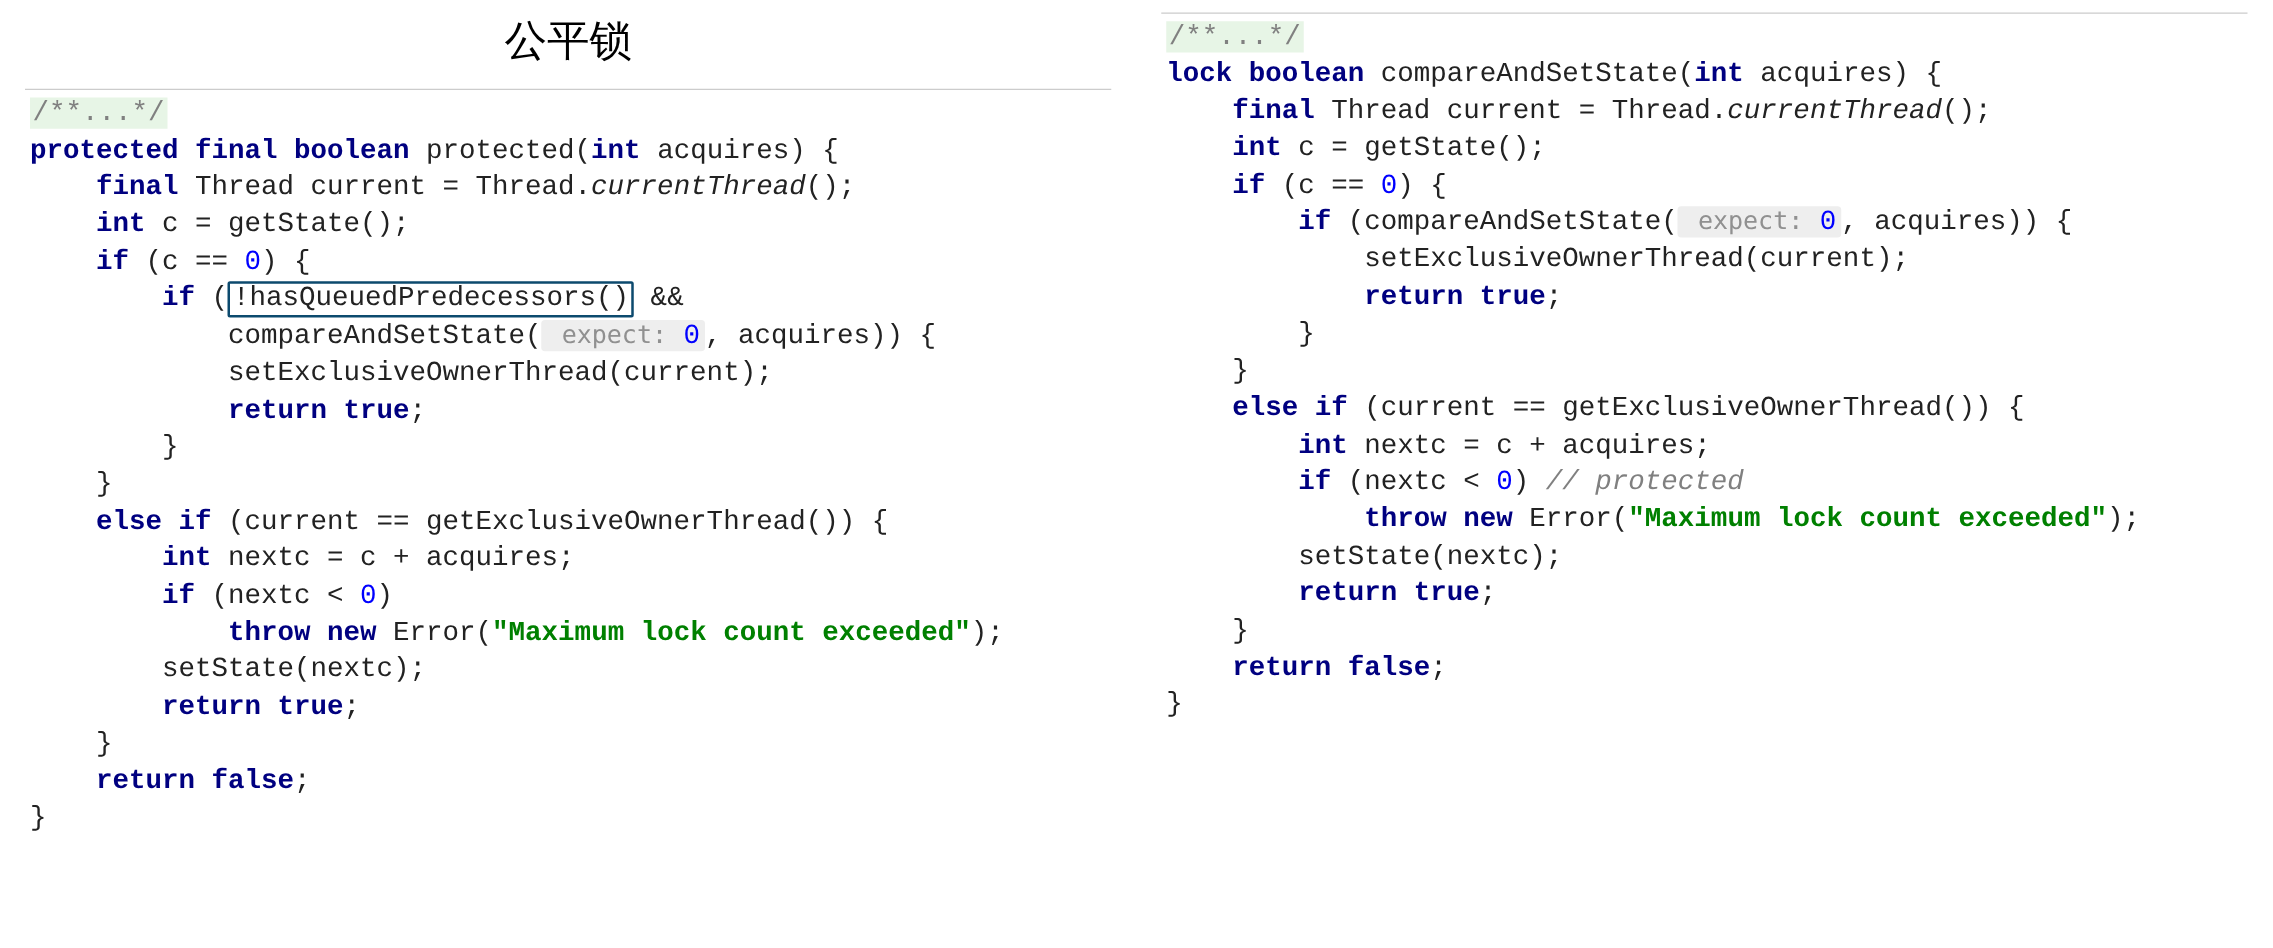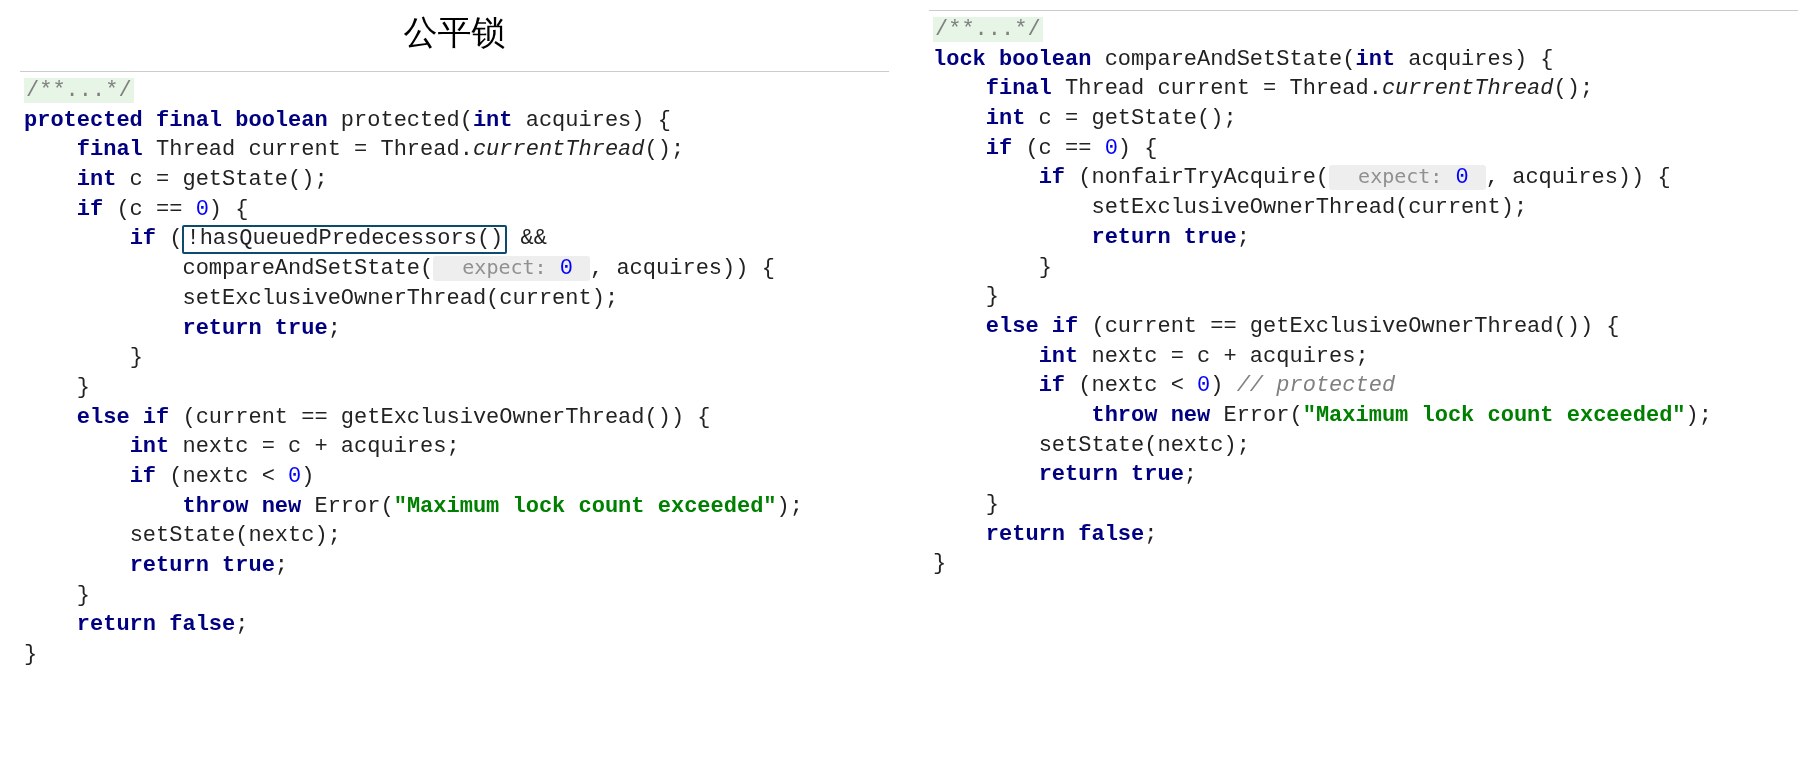--- a/index.html
+++ b/index.html
@@ -40,21 +40,21 @@
     white-space: pre;
     color: #222;
   }
   .doc-comment { background: #e7f5e6; color: #808080; padding: 0 2px; }
   .kw { color: #000080; font-weight: bold; text-align: right; }
   .num { color: #0000ff; }
   .str { color: #008000; font-weight: bold; }
   .comment-it { color: #808080; font-style: italic; }
   .call-it { font-style: italic; color: #222; }
   .hint-label { color:#909090; font-family: Menlo, Consolas, monospace; font-size:20px; }
-  .hint-box { background:#eeeeee; border-radius:3px; padding: 0 17px; }
+  .hint-box { background:#eeeeee; border-radius:3px; padding: 0 4px; }
   .red-box {
     border: 2px solid #0c4a6e;
     border-radius: 2px;
     padding: 0 2px;
     display: inline-block;
     line-height: 1.1;
   }
 </style>
 </head>
 <body>
@@ -87,21 +87,21 @@
     </div>
   </div>
 
   <div class="panel">
     <div class="code-wrap">
 <pre><span class="doc-comment">/**...*/</span>
 <span class="kw">lock boolean</span> <span>compareAndSetState(</span><span class="kw">int</span><span> acquires) {</span>
     <span class="kw">final</span><span> Thread current = Thread.</span><span class="call-it">currentThread</span><span>();</span>
     <span class="kw">int</span><span> c = getState();</span>
     <span class="kw">if</span><span> (c == </span><span class="num">0</span><span>) {</span>
-        <span class="kw">if</span><span> (nonfairTryAcquire(</span><span class="hint-box"><span class="hint-label"> expect:</span> <span class="num">0</span></span><span>, acquires)) {</span>
+        <span class="kw">if</span><span> (compareAndSetState(</span><span class="hint-box"><span class="hint-label"> expect:</span> <span class="num">0</span></span><span>, acquires)) {</span>
             <span>setExclusiveOwnerThread(current);</span>
             <span class="kw">return</span> <span class="kw">true</span><span>;</span>
         <span>}</span>
     <span>}</span>
     <span class="kw">else if</span><span> (current == getExclusiveOwnerThread()) {</span>
         <span class="kw">int</span><span> nextc = c + acquires;</span>
         <span class="kw">if</span><span> (nextc &lt; </span><span class="num">0</span><span>) </span><span class="comment-it">// protected</span>
             <span class="kw">throw</span> <span class="kw">new</span><span> Error(</span><span class="str">"Maximum lock count exceeded"</span><span>);</span>
         <span>setState(nextc);</span>
         <span class="kw">return</span> <span class="kw">true</span><span>;</span>

